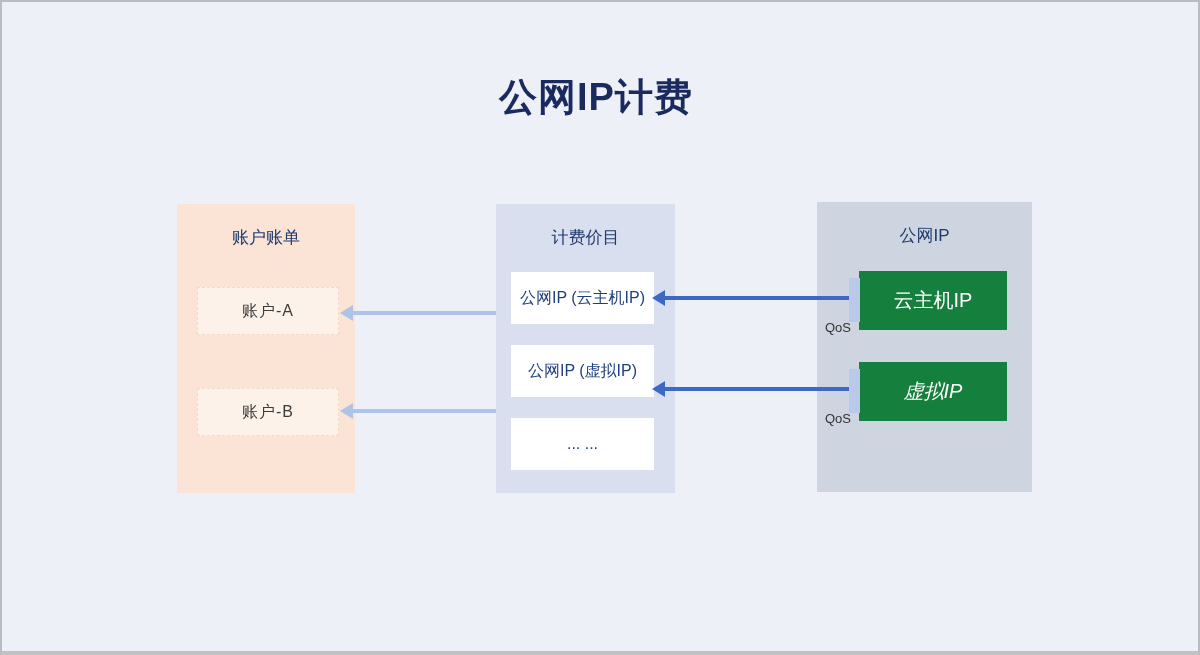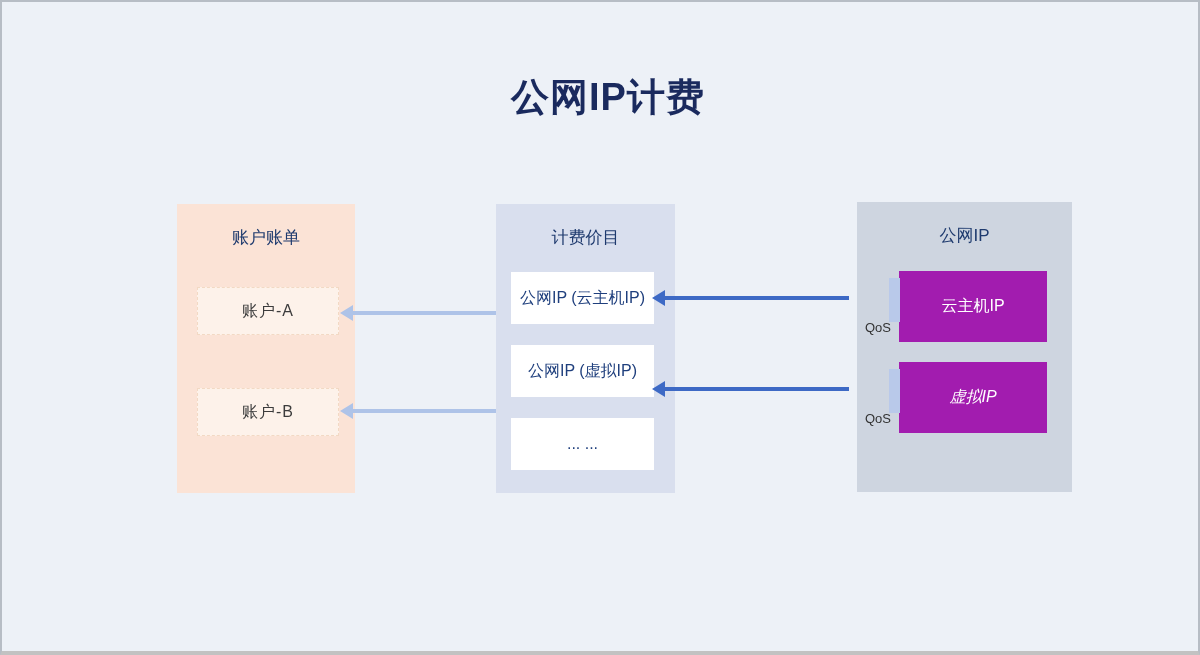--- a/index.html
+++ b/index.html
@@ -10,21 +10,21 @@
   .canvas{
     position:relative;
     width:1200px;height:655px;
     box-sizing:border-box;
     background:#edf1f7;
     border:2px solid #b7bdc5;
     border-bottom:4px solid #c2c2c2;
     overflow:hidden;
   }
   .diagram-title{
-    position:absolute;left:16px;top:70px;width:1180px;
+    position:absolute;left:4px;top:70px;width:1180px;
     text-align:center;
     font-size:38px;font-weight:bold;color:#1a2a5e;
     letter-spacing:1px;
   }
   .panel{position:absolute;box-sizing:border-box;}
   .panel-title{
     position:absolute;left:0;top:22px;width:100%;
     text-align:center;
     font-size:17px;font-weight:500;color:#1e3a6e;
   }
@@ -44,26 +44,26 @@
   .pricing-item{
     position:absolute;left:15px;width:143px;height:52px;
     background:#ffffff;
     display:flex;align-items:center;justify-content:center;
     font-size:16px;color:#1f3f7d;
   }
   .pricing-item-1{top:68px;}
   .pricing-item-2{top:141px;}
   .pricing-item-3{top:214px;}
   
-  .panel-publicip{left:815px;top:200px;width:215px;height:290px;background:#ced5e0;margin-left:40px;}
+  .panel-publicip{left:815px;top:200px;width:215px;height:290px;background:#ced5e0;}
   .ip-node{
-    position:absolute;left:42px;width:148px;height:71px;
-    background:#a21caf;
+    position:absolute;left:42px;width:148px;height:59px;
+    background:#15803d;
     display:flex;align-items:center;justify-content:center;
-    font-size:16px;color:#ffffff;
+    font-size:20px;color:#ffffff;
   }
   .ip-node-1{top:69px;}
   .ip-node-2{top:160px;font-style:italic;}
   .qos-tab{
     position:absolute;left:32px;width:11px;height:44px;
     background:#b9c9ea;
   }
   .qos-tab-1{top:76px;}
   .qos-tab-2{top:167px;}
   .qos-label{

